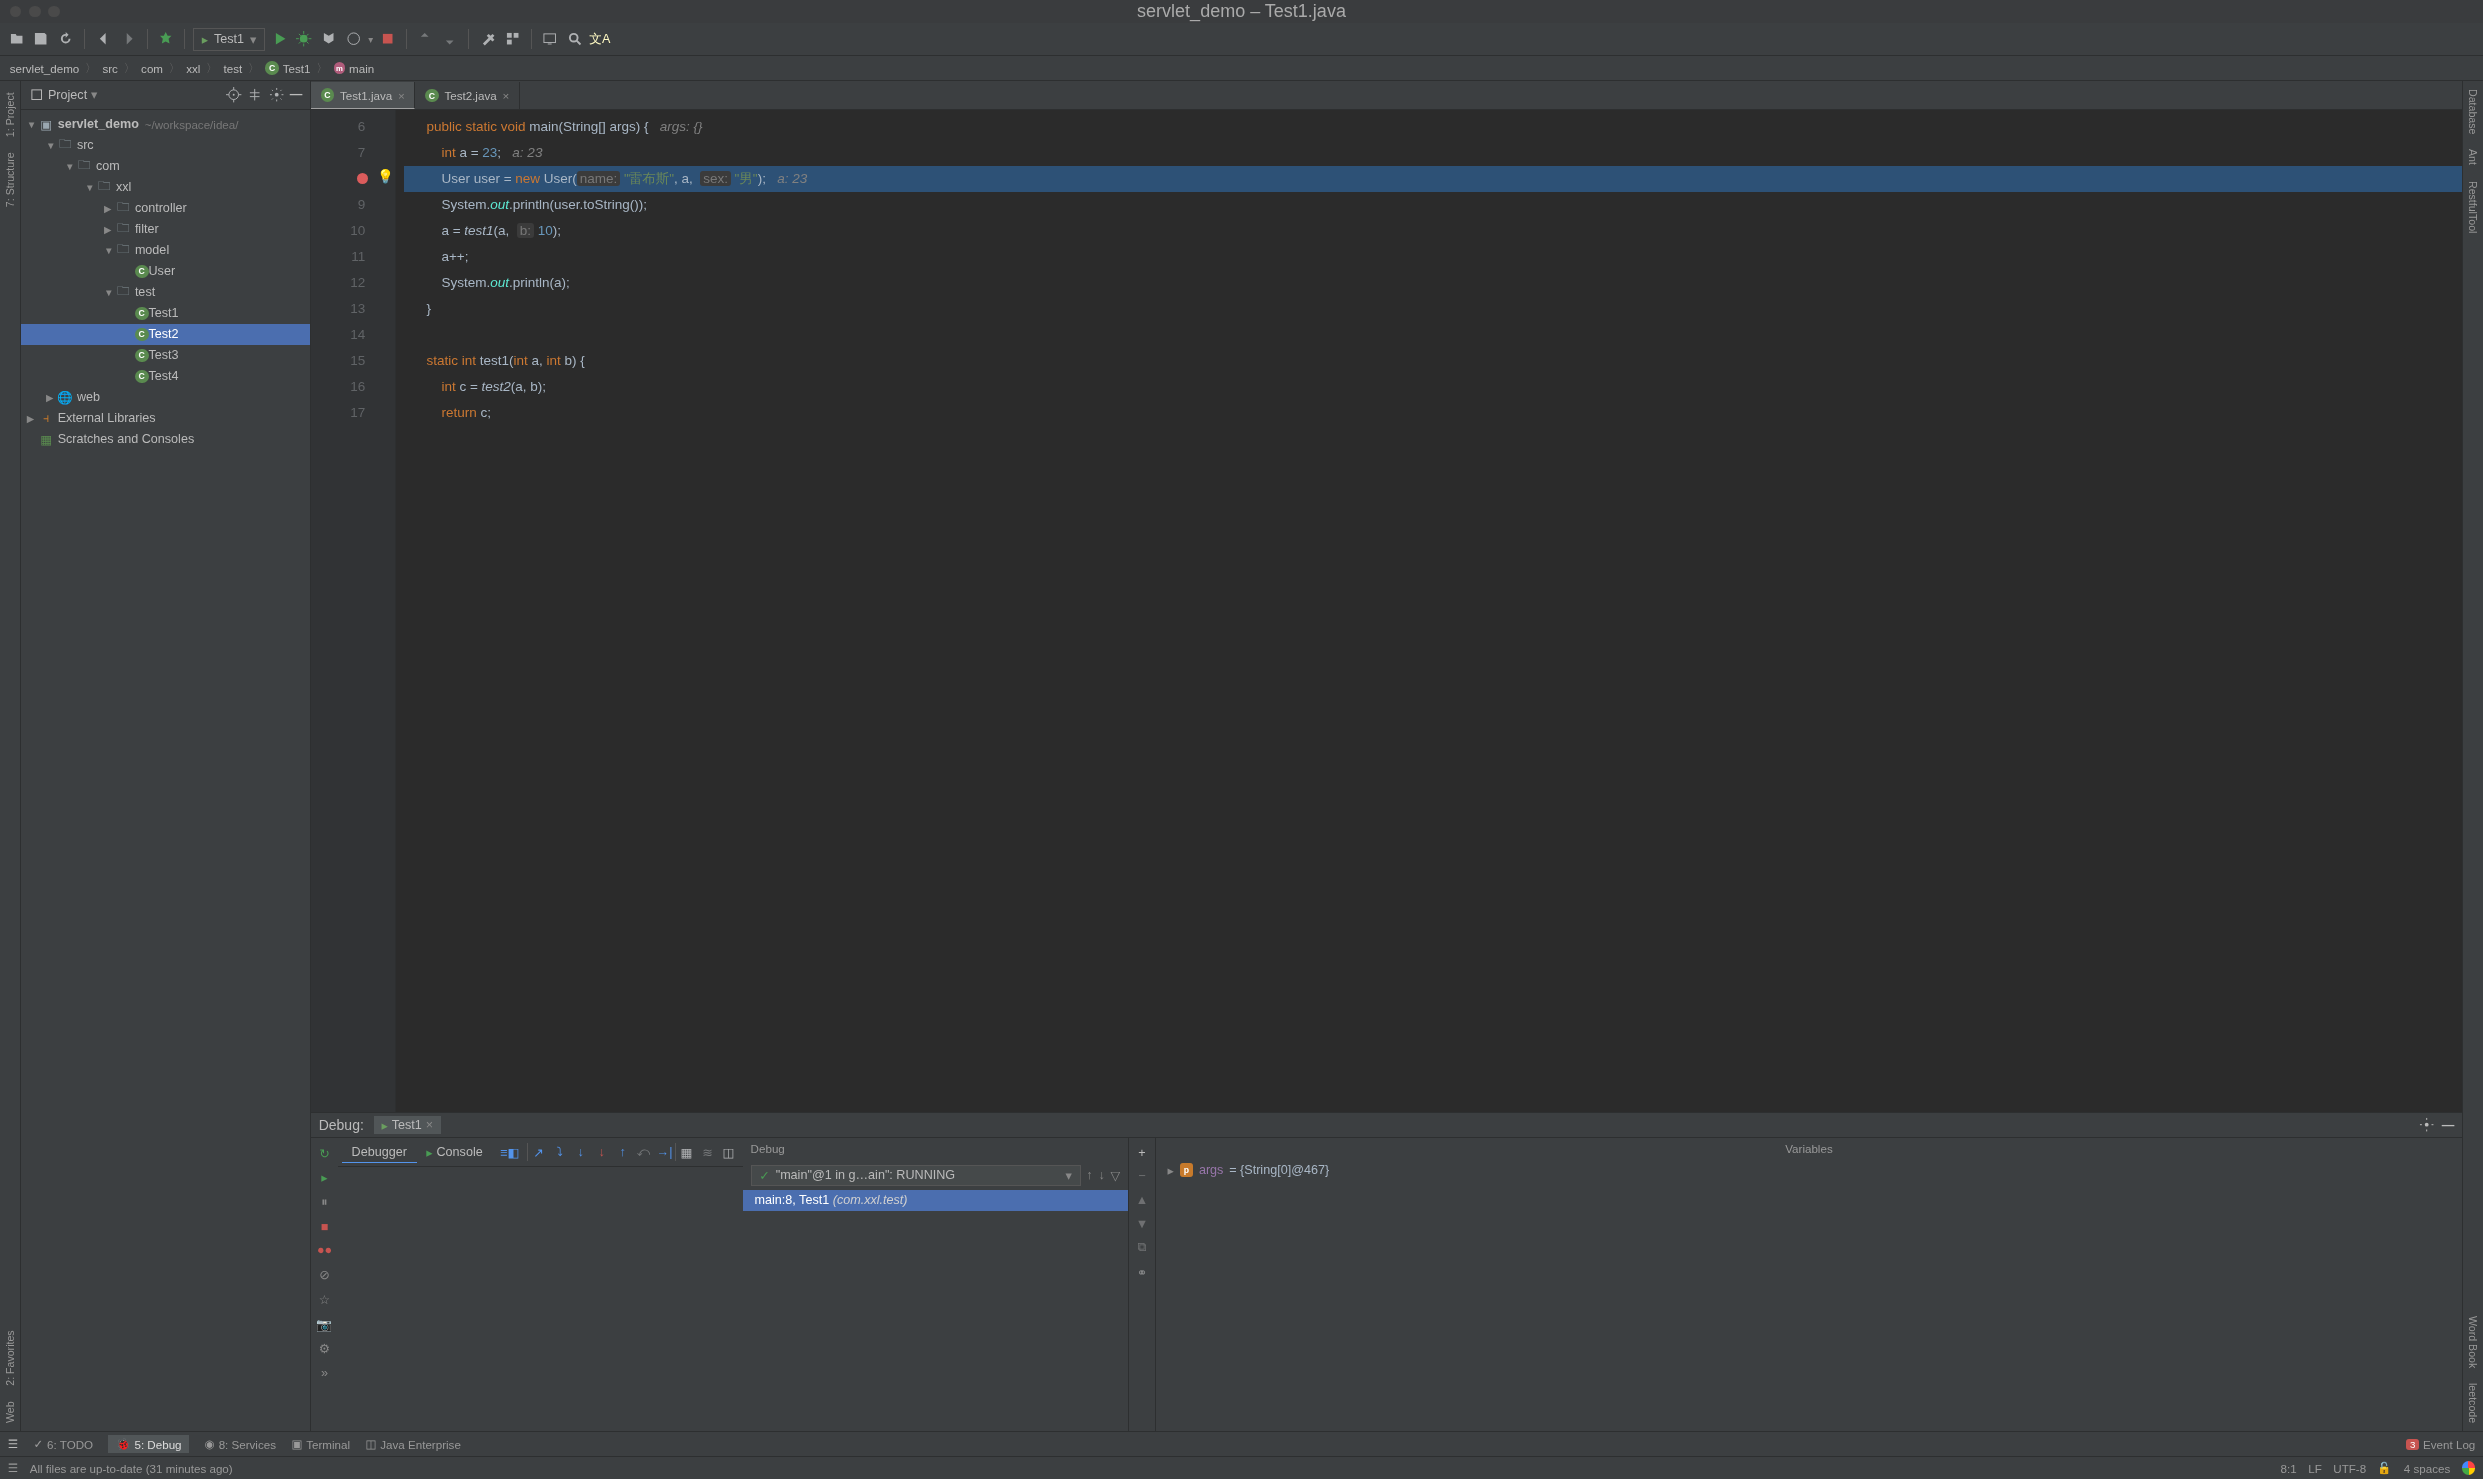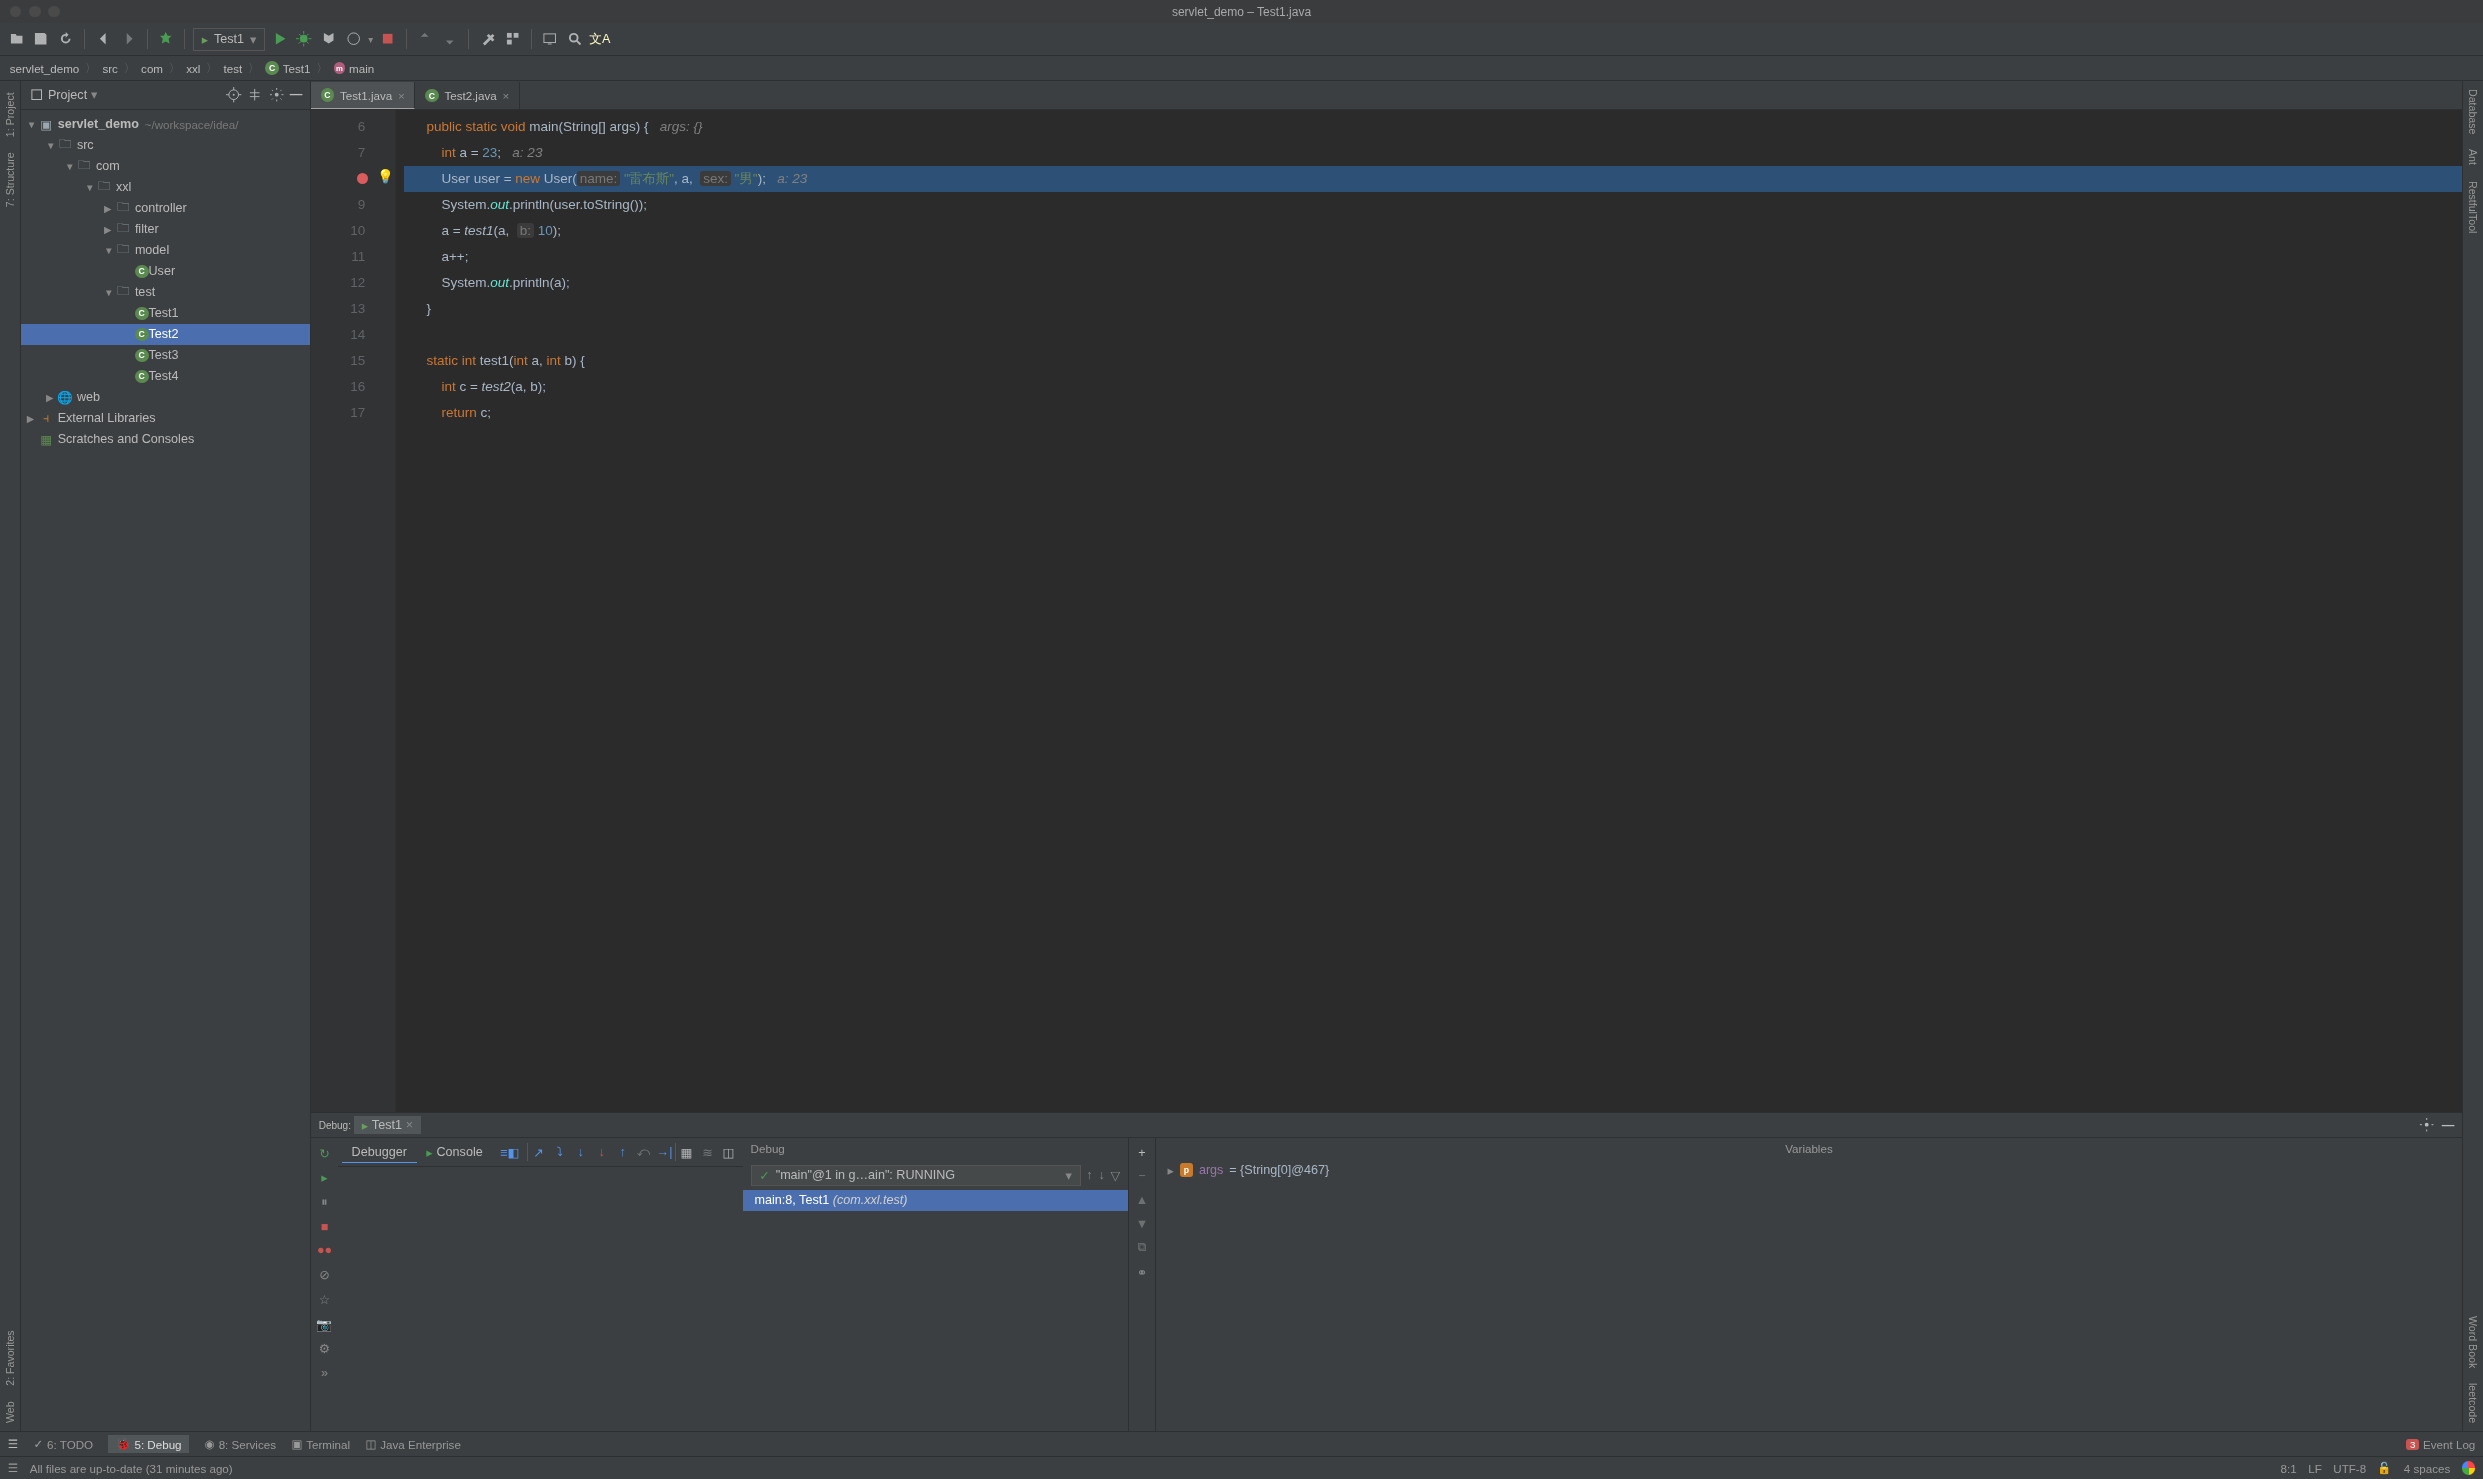--- a/index.html
+++ b/index.html
@@ -1,21 +1,21 @@
 <!DOCTYPE html>
 <html><head>
 <meta charset="utf-8">
 <style>
 * { margin: 0; padding: 0; box-sizing: border-box; font-family: -apple-system, "SF Pro Text", "Helvetica Neue", Arial, sans-serif; }
 body { background: #3c3f41; color: #bbbbbb; font-size: 12.6px; overflow: hidden; }
 
 .titlebar { height: 23px; background: #3a3c3e; display: flex; align-items: center; position: relative; }
 .traffic-lights { display: flex; gap: 7.7px; padding-left: 9.7px; }
 .tl { width: 11.6px; height: 11.6px; border-radius: 50%; background: #4a4a4a; }
-.title-text { position: absolute; left: 50%; transform: translateX(-50%); color: #aaa; font-size: 12px; }
+.title-text { position: absolute; left: 50%; transform: translateX(-50%); color: #aaa; font-size: 18px; }
 
 .toolbar { height: 33px; background: #3c3f41; border-bottom: 1px solid #2d2f30; display: flex; align-items: center; padding: 0 5.8px; gap: 3.9px; }
 .toolbar .sep { width: 1px; height: 19.3px; background: #555; margin: 0 3.9px; }
 .tb-btn { width: 21px; height: 21px; display: flex; align-items: center; justify-content: center; color: #afb1b3; cursor: pointer; }
 .run-config { display: flex; align-items: center; gap: 5.8px; background: #3c3f41; border: 1px solid #555; padding: 1.9px 7.7px; height: 23px; }
 
 .breadcrumbs { height: 25px; background: #3c3f41; border-bottom: 1px solid #2d2f30; display: flex; align-items: center; padding: 0 9.7px; gap: 3.9px; font-size: 11.6px; color: #bbb; }
 .crumb { cursor: pointer; }
 .crumb-sep { color: #666; margin: 0 1.9px; }
 
@@ -57,21 +57,21 @@
 .kw { color: #cc7832; }
 .str { color: #6a8759; }
 .num { color: #6897bb; }
 .comment { color: #808080; font-style: italic; }
 .static-field { color: #5eead4; font-style: italic; }
 .param-hint { color: #787878; background: #3b3b3b; padding: 0 2.9px; border-radius: 2.9px; font-style: normal; }
 .lightbulb { position: absolute; left: 1.9px; color: #f0a732; font-size: 13.5px; }
 
 .debug-panel { height: 319px; border-top: 1px solid #2d2f30; display: flex; flex-direction: column; background: #3c3f41; }
 .debug-header { height: 25px; display: flex; align-items: center; padding: 0 7.7px; border-bottom: 1px solid #2d2f30; }
-.debug-title { font-size: 10px; margin-right: 3px; }
+.debug-title { font-size: 14px; margin-right: 10px; }
 .debug-tab-label { display: flex; align-items: center; gap: 3.9px; background: #515658; padding: 1.9px 7.7px; }
 .debug-toolbar { height: 29px; border-bottom: 1px solid #2d2f30; display: flex; align-items: center; padding: 0 3.9px; }
 .debug-left-col { width: 27px; display: flex; flex-direction: column; align-items: center; gap: 9.7px; padding: 7.7px 0; }
 .frames-panel { width: 386px; border-right: 1px solid #2d2f30; display: flex; flex-direction: column; }
 .frames-header { height: 23px; padding: 3.9px 7.7px; font-size: 11.6px; color: #999; }
 .thread-selector { display: flex; align-items: center; gap: 5.8px; padding: 3.9px 7.7px; }
 .thread-dropdown { background: #45494a; border: 1px solid #555; padding: 1.9px 7.7px; flex: 1; display: flex; align-items: center; gap: 5.8px; }
 .frame-item { background: #4b6eaf; color: #fff; padding: 3.9px 11.6px; font-size: 12.6px; }
 .frame-item .pkg { font-style: italic; color: #d0d0d0; }
 .variables-panel { flex: 1; display: flex; }

